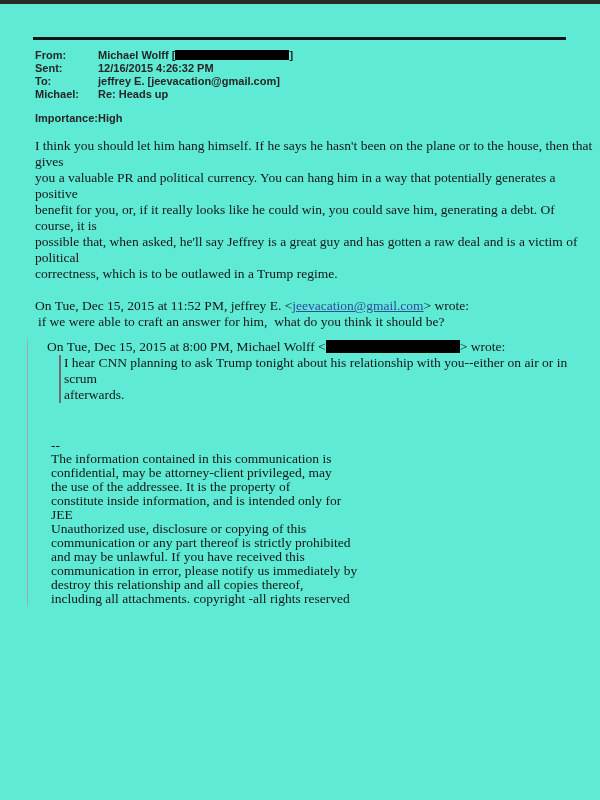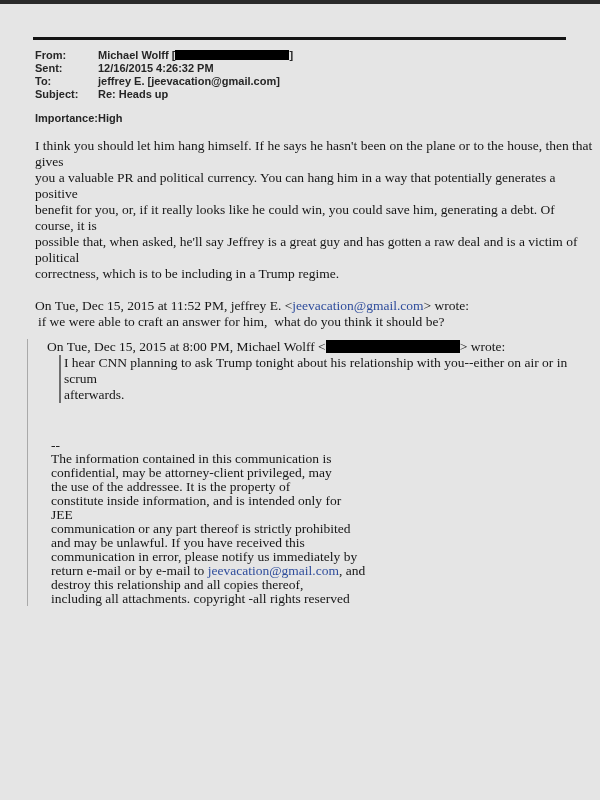--- a/index.html
+++ b/index.html
@@ -7,21 +7,21 @@
     padding: 0;
     width: 600px;
     height: 800px;
     background: #fdfdfd;
     overflow: hidden;
   }
   .page {
     position: relative;
     width: 600px;
     height: 800px;
-    background: #e5e5e5;
+    background: #5eead4;
     color: #1b1b1b;
   }
   .top-scan-bar {
     position: absolute;
     top: 0; left: 0;
     width: 600px; height: 4px;
     background: #2a2a2a;
   }
   .header-divider {
     position: absolute;
@@ -65,20 +65,21 @@
     font-size: 13.5px;
     line-height: 16px;
     color: #161616;
   }
   .para-line { white-space: pre-wrap; }
   .blank-line { height: 16px; }
   .msg-line { white-space: pre-wrap; }
   .quote1-msg { padding-left: 3px; }
   a.email-link, .email-link {
     color: #2f4d9c;
+    text-decoration: underline;
     cursor: pointer;
   }
   
   .quote-outer {
     margin-top: 9px;
     margin-left: -8px;
     border-left: 1.5px solid #a9a9a9;
     padding-left: 19px;
   }
   .quote-inner {
@@ -114,38 +115,38 @@
       </div>
       <div class="hdr-row">
         <span class="hdr-label">Sent:</span>
         <span class="hdr-value">12/16/2015 4:26:32 PM</span>
       </div>
       <div class="hdr-row">
         <span class="hdr-label">To:</span>
         <span class="hdr-value">jeffrey E. [jeevacation@gmail.com]</span>
       </div>
       <div class="hdr-row">
-        <span class="hdr-label">Subject:</span>
+        <span class="hdr-label">Michael:</span>
         <span class="hdr-value">Re: Heads up</span>
       </div>
       <div class="hdr-gap"></div>
       <div class="hdr-row">
         <span class="hdr-label">Importance:</span>
         <span class="hdr-value">High</span>
       </div>
     </div>
 
     <div class="mail-body">
 
       <div>
         <div class="para-line">I think you should let him hang himself. If he says he hasn't been on the plane or to the house, then that gives</div>
         <div class="para-line">you a valuable PR and political currency. You can hang him in a way that potentially generates a positive</div>
         <div class="para-line">benefit for you, or, if it really looks like he could win, you could save him, generating a debt. Of course, it is</div>
         <div class="para-line">possible that, when asked, he'll say Jeffrey is a great guy and has gotten a raw deal and is a victim of political</div>
-        <div class="para-line">correctness, which is to be including in a Trump regime.</div>
+        <div class="para-line">correctness, which is to be outlawed in a Trump regime.</div>
       </div>
 
       <div class="blank-line"></div>
 
       <div>
         <div class="msg-line"><span>On Tue, Dec 15, 2015 at 11:52 PM, jeffrey E. &lt;</span><a class="email-link">jeevacation@gmail.com</a><span>&gt; wrote:</span></div>
         <div class="msg-line quote1-msg">if we were able to craft an answer for him,  what do you think it should be?</div>
       </div>
 
       <div class="quote-outer">
@@ -156,24 +157,24 @@
           <div class="msg-line">afterwards.</div>
         </div>
 
         <div class="signature">
           <div class="sig-separator">--</div>
           <div class="sig-line">The information contained in this communication is</div>
           <div class="sig-line">confidential, may be attorney-client privileged, may</div>
           <div class="sig-line">the use of the addressee. It is the property of</div>
           <div class="sig-line">constitute inside information, and is intended only for</div>
           <div class="sig-line">JEE</div>
+          <div class="sig-line">Unauthorized use, disclosure or copying of this</div>
           <div class="sig-line">communication or any part thereof is strictly prohibited</div>
           <div class="sig-line">and may be unlawful. If you have received this</div>
           <div class="sig-line">communication in error, please notify us immediately by</div>
-          <div class="sig-line"><span>return e-mail or by e-mail to </span><a class="email-link">jeevacation@gmail.com</a><span>, and</span></div>
           <div class="sig-line">destroy this relationship and all copies thereof,</div>
           <div class="sig-line">including all attachments. copyright -all rights reserved</div>
         </div>
       </div>
 
     </div>
   </div>
 </div>
 
 </body></html>

